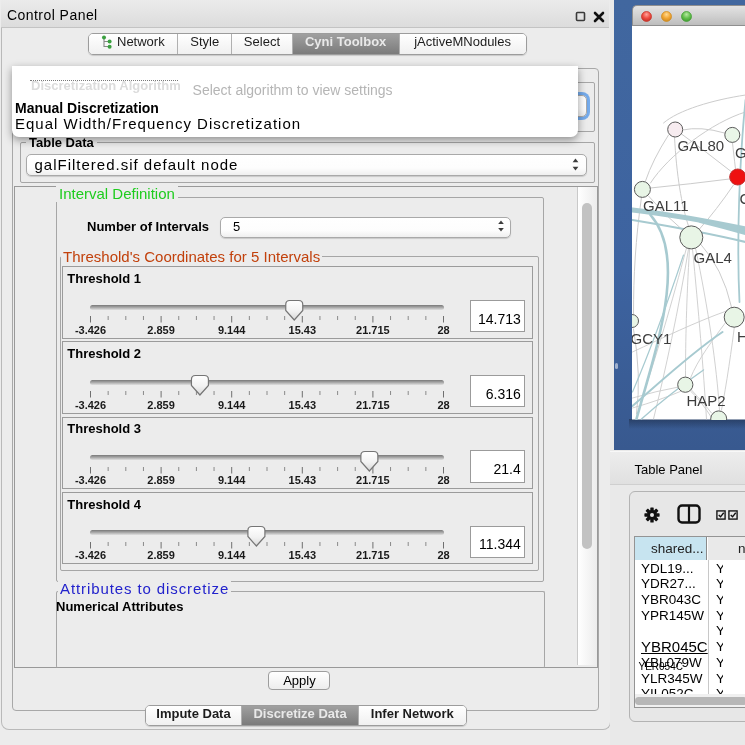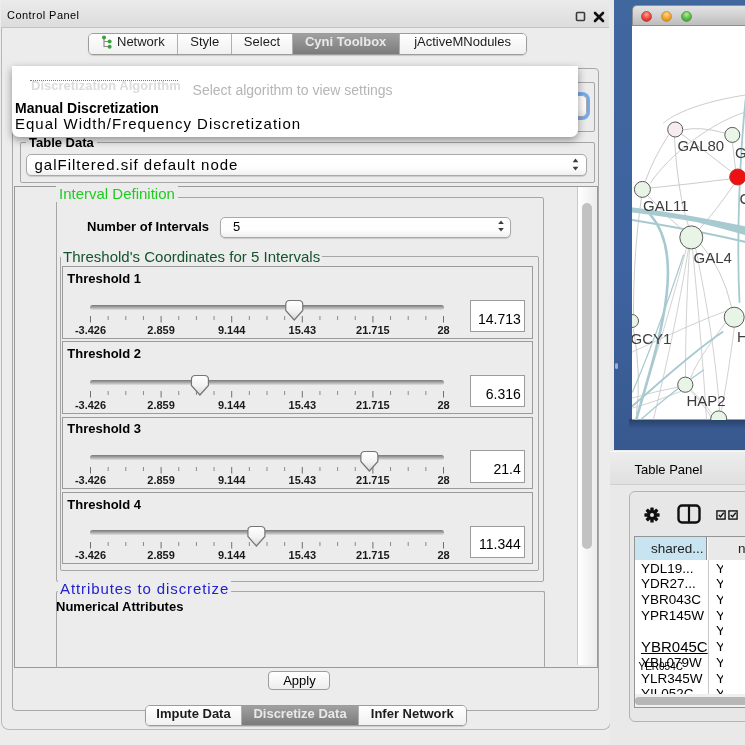--- a/index.html
+++ b/index.html
@@ -12,21 +12,21 @@
 .combo{position:absolute;background:linear-gradient(180deg,#ffffff 0%,#fdfdfd 65%,#efefef 100%);
   border:1px solid #a9a9a9;border-radius:5px;box-shadow:0 1px 1px rgba(0,0,0,.15);}
 .seg{position:absolute;top:0;bottom:0;display:flex;align-items:flex-start;justify-content:center;
   font-size:13px;color:#1c1c1c;background:linear-gradient(180deg,#ffffff,#f0f0f0);}
 .seg.dark{background:linear-gradient(180deg,#a0a0a0,#7b7b7b);color:#e9e9e9;}
 </style></head><body>
 <div id="stage">
 
 <div class="abs" style="left:1px;top:0;width:608px;height:729px;background:#ececec;border:1px solid #b9b9b9;border-top:none;border-radius:0 0 8px 8px;"></div>
 <div class="abs" style="left:1px;top:0;width:608px;height:27px;background:linear-gradient(180deg,#ebebeb,#dcdcdc);border-bottom:1px solid #c3c3c3;"></div>
-<div class="txt" style="left:7px;top:8px;font-size:11px;letter-spacing:0.45px;">Control Panel</div>
+<div class="txt" style="left:7px;top:8px;font-size:14px;letter-spacing:0.45px;">Control Panel</div>
 <svg class="abs" style="left:574px;top:9px;" width="36" height="15" viewBox="0 0 36 15">
       <rect x="2.5" y="3.5" width="8" height="8" rx="1" fill="none" stroke="#3a3a3a" stroke-width="1.6"></rect>
       <path d="M21 4 L29 12 M29 4 L21 12" stroke="#111" stroke-width="2.6" stroke-linecap="round"></path>
     </svg>
 <div class="abs" style="left:87.5px;top:33px;width:437.0px;height:20px;border:1px solid #9c9c9c;border-radius:5px;overflow:hidden;display:flex;box-shadow:0 1px 1px rgba(0,0,0,.15);">
 <div class="seg" style="position:relative;width:89.5px;"><svg width="12" height="16" viewBox="0 0 12 16" style="margin-right:4px;">
           <path d="M3 4 V13 M3 7.5 H8 M3 12.5 H8" stroke="#888" stroke-width="1.1" fill="none"></path>
           <circle cx="3" cy="3.6" r="2" fill="#3aa03f"></circle>
           <circle cx="8.6" cy="7.5" r="2" fill="#3aa03f"></circle>
           <circle cx="8.6" cy="12.7" r="2" fill="#3aa03f"></circle>
@@ -59,21 +59,21 @@
 <div class="etch" style="left:56px;top:197px;width:486px;height:383px;"></div>
 <div class="txt" style="left:56px;top:184.5px;background:#ececec;padding:0 3px;color:#1ecc1e;font-size:15px;line-height:17px;">Interval Definition</div>
 <div class="txt b" style="left:87px;top:218.7px;">Number of Intervals</div>
 <div class="combo" style="left:220px;top:217px;width:289px;height:19px;"></div>
 <div class="txt" style="left:233px;top:219.2px;">5</div>
 <svg class="abs" style="left:496px;top:220px;" width="10" height="12" viewBox="0 0 10 12">
       <path d="M5 0.5 L7.8 4 H2.2 Z" fill="#3c3c3c"></path>
       <path d="M5 11.5 L2.2 8 H7.8 Z" fill="#3c3c3c"></path>
     </svg>
 <div class="etch" style="left:60px;top:256px;width:477px;height:313px;"></div>
-<div class="txt" style="left:61px;top:248px;background:#ececec;padding:0 2px;color:#14532d;font-size:15px;line-height:17px;">Threshold's Coordinates for 5 Intervals</div>
+<div class="txt" style="left:61px;top:248px;background:#ececec;padding:0 2px;color:#c2410c;font-size:15px;line-height:17px;">Threshold's Coordinates for 5 Intervals</div>
 <div class="abs" style="left:62px;top:266.2px;width:471px;height:72.5px;border:1px solid #9b9b9b;background:#ececec;box-sizing:border-box;"></div>
 <div class="txt b" style="left:67.3px;top:271.0px;">Threshold 1</div>
 <div class="abs" style="left:90px;top:304.5px;width:354.3px;height:5px;background:linear-gradient(180deg,#787878 0%,#aaaaaa 50%,#e0e0e0 100%);border-radius:2.5px;"></div>
 <svg class="abs" style="left:62px;top:266.2px;" width="471" height="72.5" viewBox="0 0 471 72.5">
       <line x1="28.50" y1="50" x2="28.50" y2="56.5" stroke="#6f6f6f" stroke-width="1"></line>
       <line x1="46.15" y1="50" x2="46.15" y2="54" stroke="#8a8a8a" stroke-width="1"></line>
       <line x1="63.80" y1="50" x2="63.80" y2="54" stroke="#8a8a8a" stroke-width="1"></line>
       <line x1="81.45" y1="50" x2="81.45" y2="54" stroke="#8a8a8a" stroke-width="1"></line>
       <line x1="99.10" y1="50" x2="99.10" y2="56.5" stroke="#6f6f6f" stroke-width="1"></line>
       <line x1="116.75" y1="50" x2="116.75" y2="54" stroke="#8a8a8a" stroke-width="1"></line>

